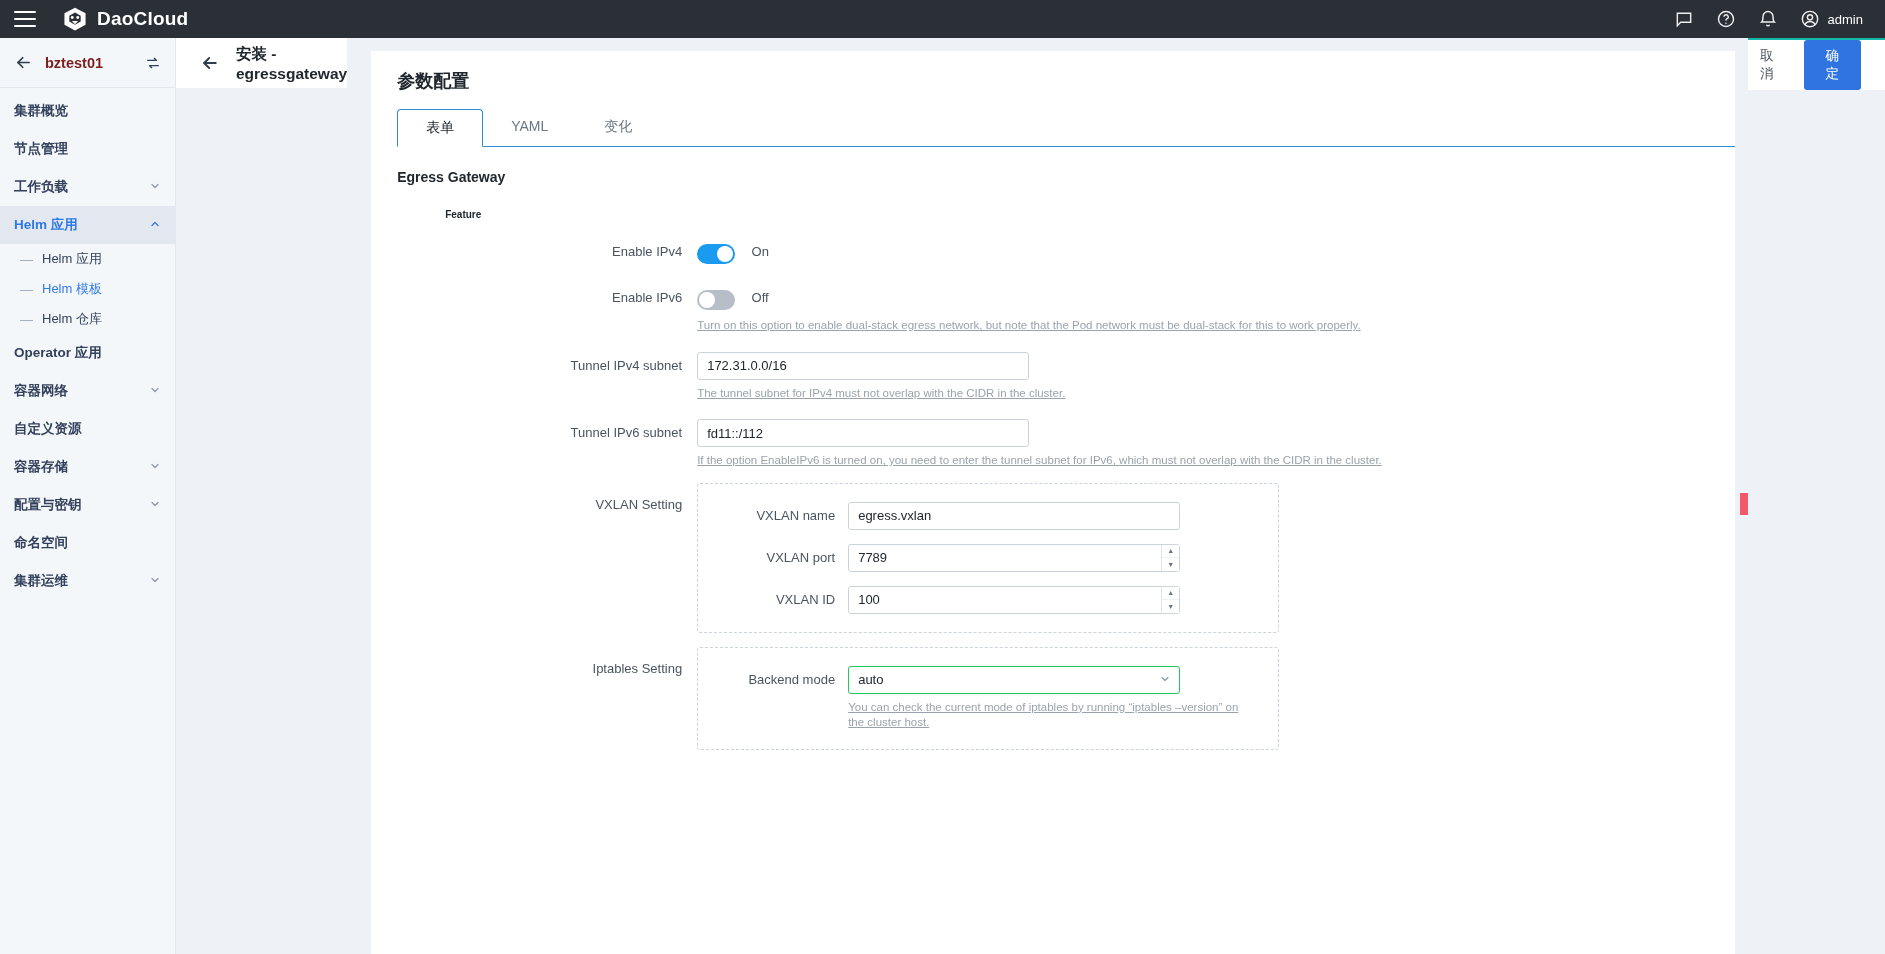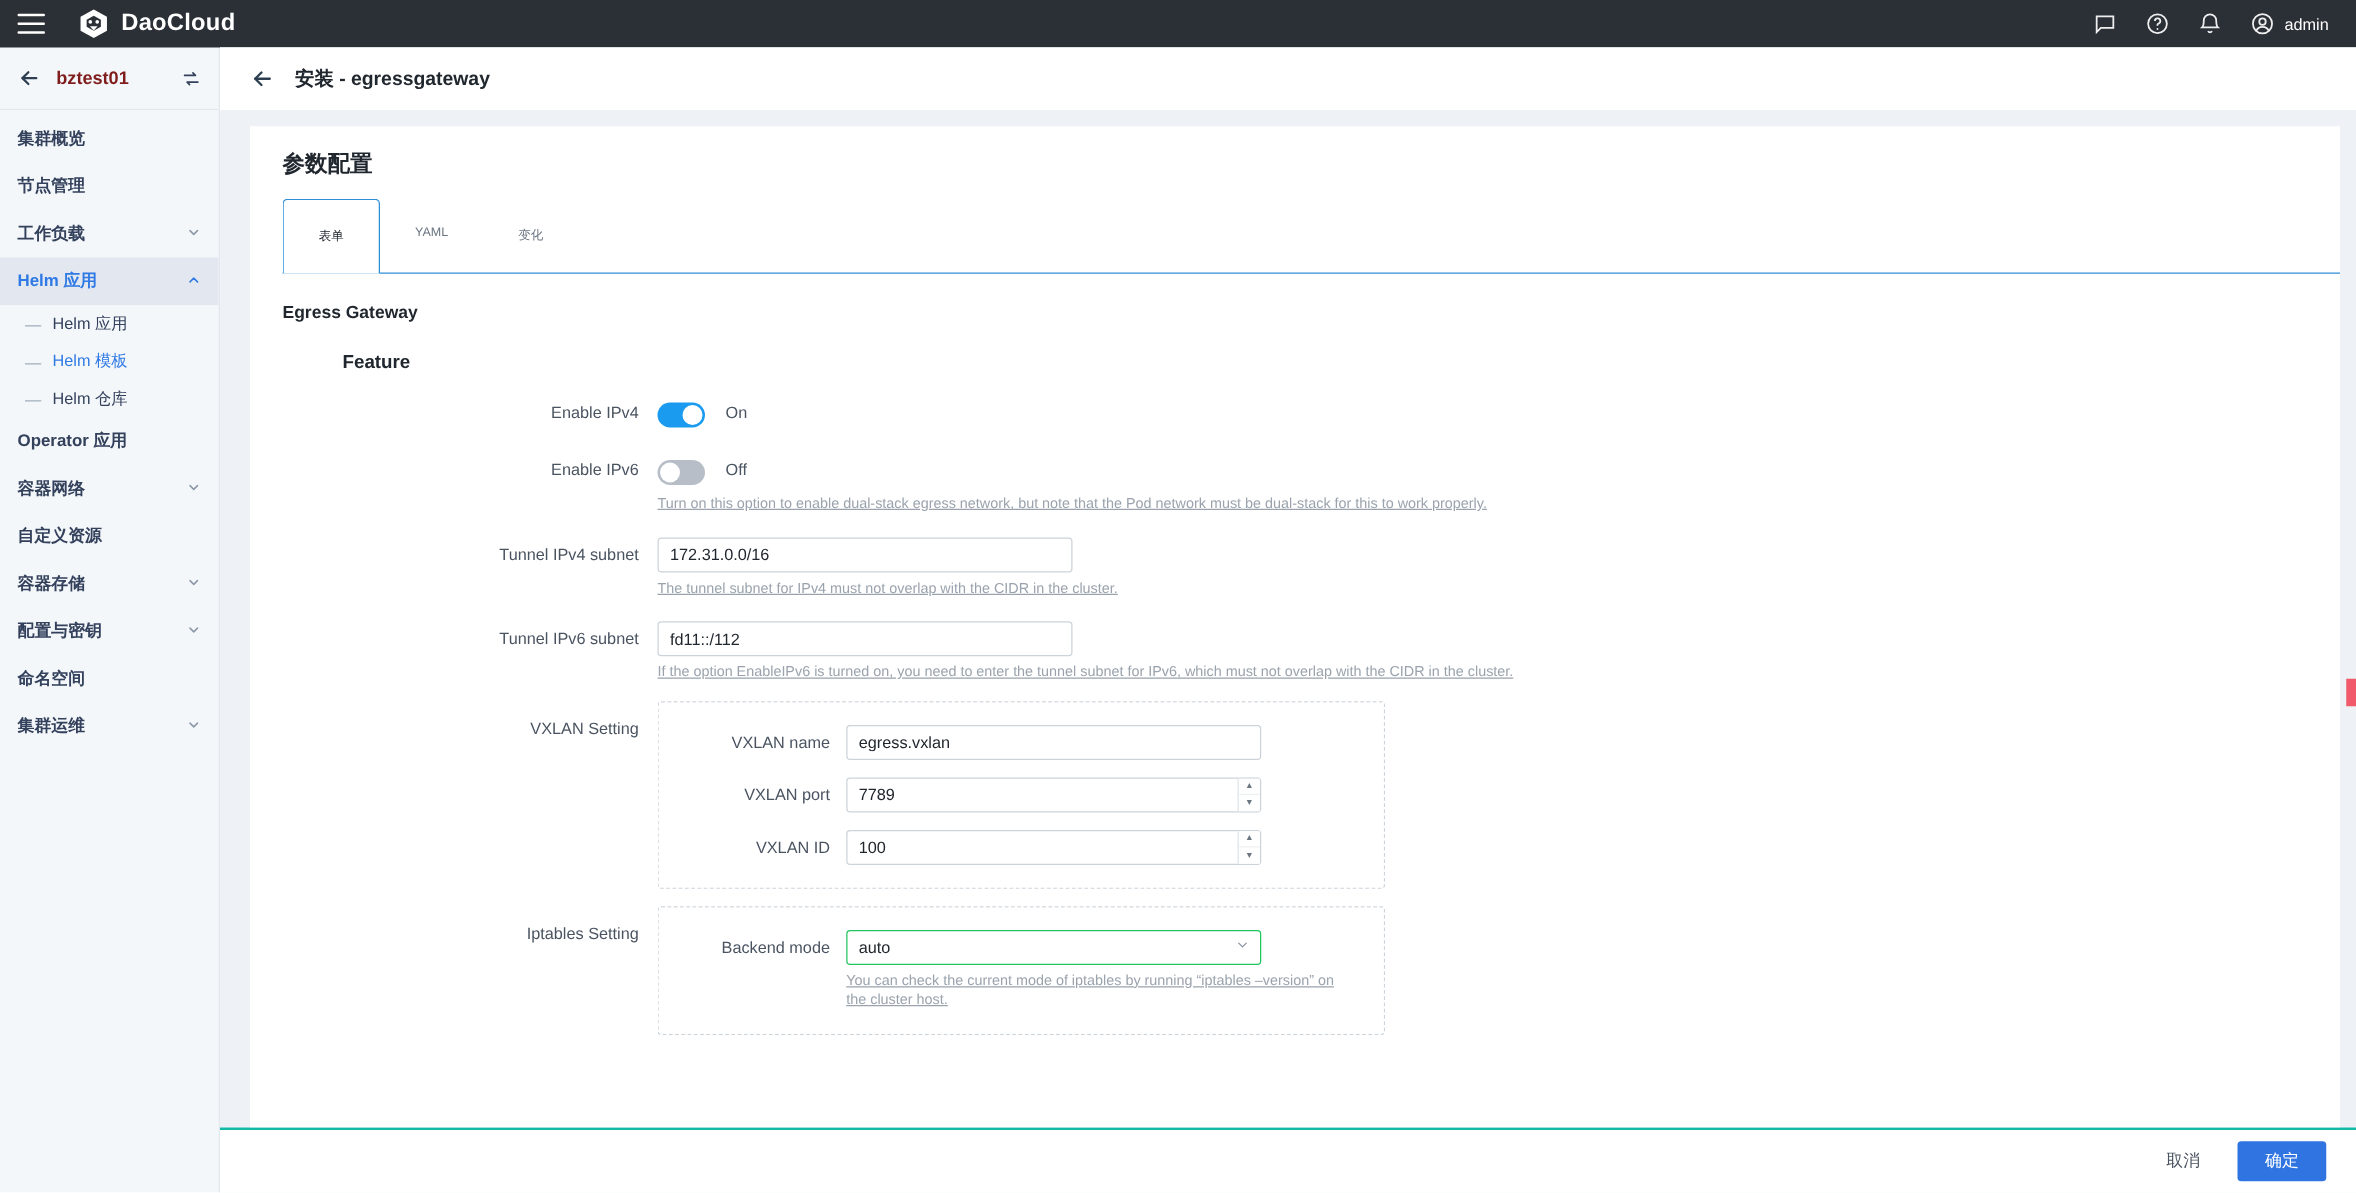--- a/index.html
+++ b/index.html
@@ -84,21 +84,21 @@
     cursor: pointer;
     gap: 9px;
   }
   .sub-item.active { color: #2f7ae5; }
   .dash { color: #9aa7b8; font-size: 13px; }
 
   
   .main {
     flex: 1;
     display: flex;
-    flex-direction: column;
+    flex-direction: row;
     background: #eef1f5;
     position: relative;
     min-width: 0;
   }
   .page-head {
     height: 50px;
     background: #fff;
     display: flex; align-items: center;
     padding: 0 0 0 24px;
     gap: 16px;
@@ -123,39 +123,40 @@
     padding: 0 0 0 26px;
   }
 
   .tabs {
     display: flex;
     margin: 16px 0 0 26px;
     border-bottom: 1px solid #2f8fd6;
     position: relative;
   }
   .tab {
-    padding: 22px 28px;
-    font-size: 10px;
+    padding: 9px 28px;
+    font-size: 14px;
     color: #6b7683;
     cursor: pointer;
     position: relative;
     min-width: 78px;
+    text-align: center;
   }
   .tab.active {
     color: #21272e;
     background: #fff;
     border: 1px solid #2f8fd6;
     border-bottom: 1px solid #fff;
     border-radius: 4px 4px 0 0;
     margin-bottom: -1px;
   }
 
   .form-body { padding: 22px 0 0 26px; }
   .section-title { font-size: 14px; font-weight: bold; color: #21272e; }
-  .group-title { font-size: 15px; font-weight: bold; color: #21272e; margin: 24px 0 0 48px; }
+  .group-title { font-size: 10px; font-weight: bold; color: #21272e; margin: 24px 0 0 48px; }
 
   .row {
     display: flex;
     align-items: flex-start;
     margin-top: 18px;
   }
   .row-label {
     width: 300px;
     text-align: right;
     padding-right: 15px;

